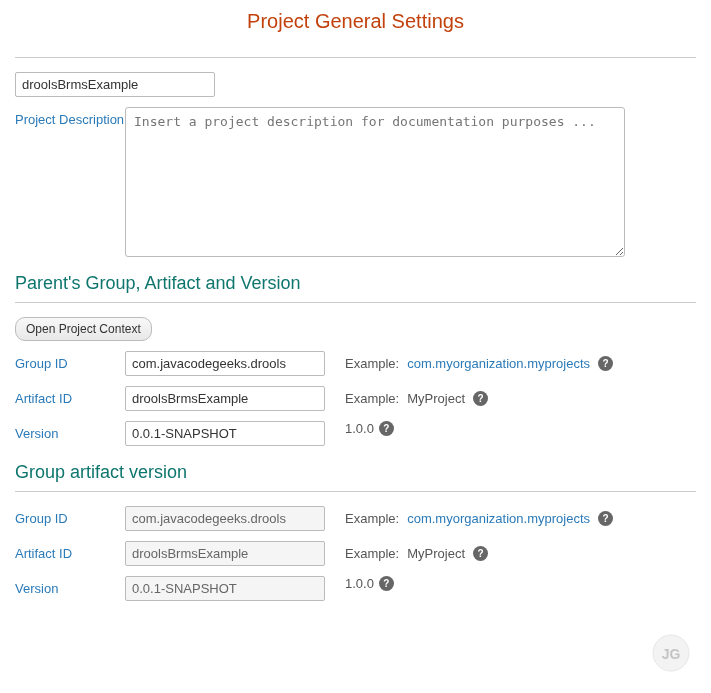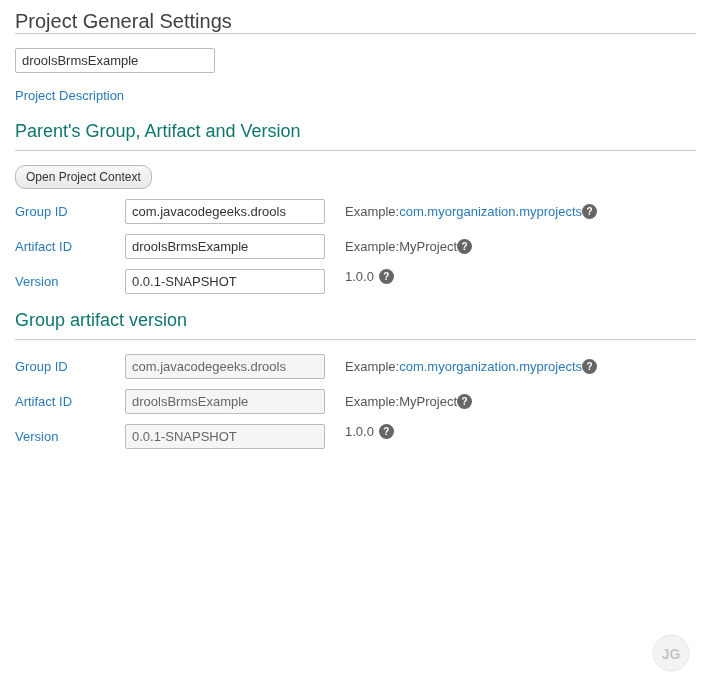--- a/index.html
+++ b/index.html
@@ -8,22 +8,23 @@
       font-size: 13px;
       color: #333;
       background: #fff;
       width: 711px;
       min-height: 693px;
       padding: 10px 15px;
     }
     h2 {
       font-size: 20px;
       font-weight: normal;
-      color: #404040;
-      margin-bottom: 0;
+      color: #c2410c;
+      margin-bottom: 24px;
+      text-align: center;
     }
     hr {
       border: none;
       border-top: 1px solid #ccc;
       margin-bottom: 14px;
     }
     .section-title {
       font-size: 18px;
       font-weight: normal;
       color: #0f766e;
@@ -74,21 +75,21 @@
       color: #999;
       resize: vertical;
     }
     .example-text {
       padding-top: 5px;
       padding-left: 20px;
       font-size: 13px;
       color: #555;
       display: flex;
       align-items: flex-start;
-      gap: 0;
+      gap: 8px;
     }
     .example-link {
       color: #2a7ab8;
       text-decoration: none;
     }
     .help-icon {
       display: inline-flex;
       align-items: center;
       justify-content: center;
       width: 15px;
@@ -155,20 +156,23 @@
 <div class="form-section">
 
   <div class="form-row">
     <div class="form-control-wrap">
       <input type="text" value="droolsBrmsExample" style="">
     </div>
   </div>
 
   <div class="form-row">
     <div class="form-label">Project Description</div>
+    <div class="form-control-wrap">
+      <textarea placeholder="Insert a project description for documentation purposes ..." style=""></textarea>
+    </div>
   </div>
 </div>
 
 <div class="section-title">Parent's Group, Artifact and Version</div>
 <hr>
 
 <div class="form-section">
 
   
   <button class="btn">Open Project Context</button>

